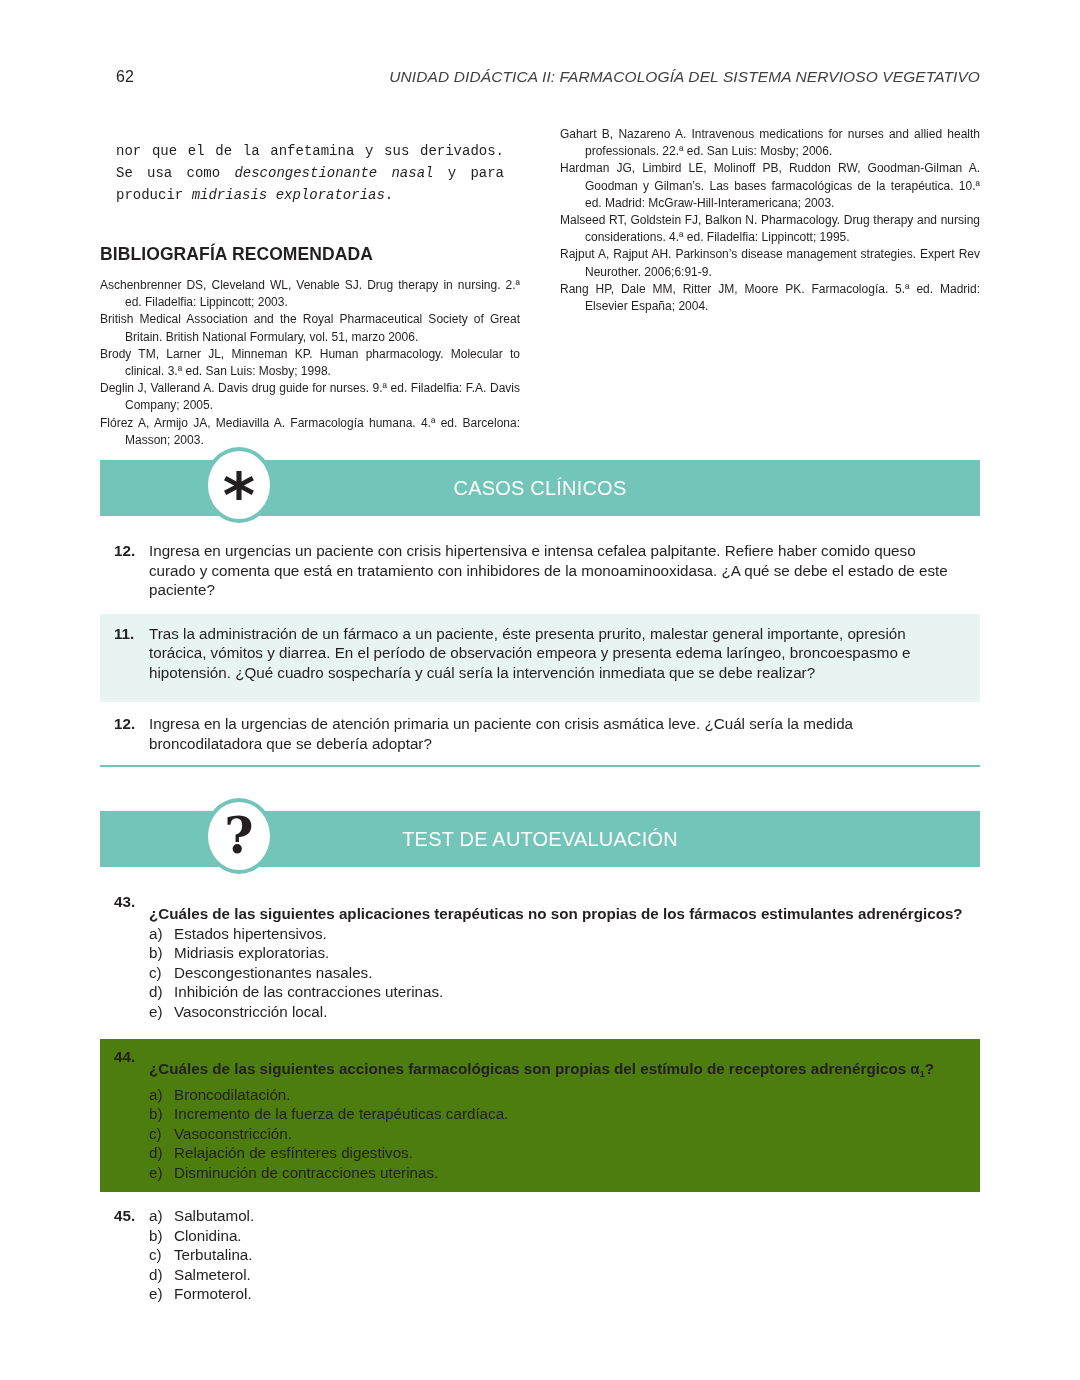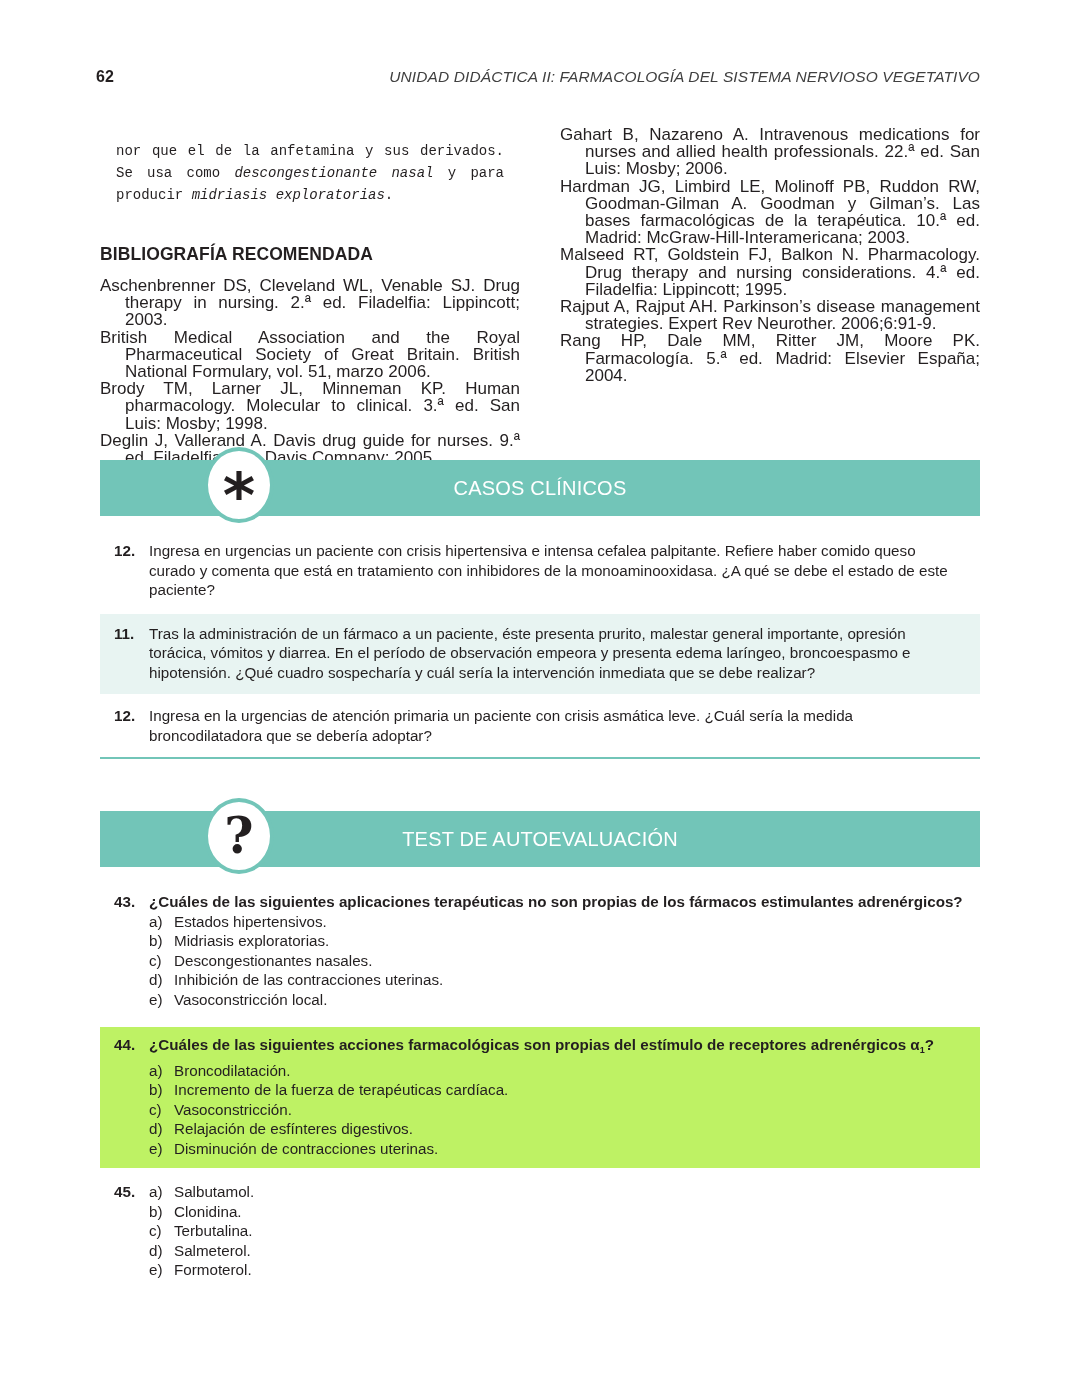--- a/index.html
+++ b/index.html
@@ -2,67 +2,67 @@
 <html><head>
 <meta charset="utf-8">
 <style>
   html, body { margin: 0; padding: 0; }
   body {
     width: 1080px; height: 1380px; background: #ffffff; position: relative;
     font-family: "Liberation Sans", sans-serif; color: #231f20;
     overflow: hidden;
   }
   .page-num {
-    position: absolute; left: 96px; top: 68px; font-size: 16px; font-weight: 700; color: #231f20;
+    position: absolute; left: 116px; top: 68px; font-size: 16px; font-weight: 400; color: #231f20;
   }
   .running-head {
     position: absolute; right: 100px; top: 68px; font-size: 15.5px; font-style: italic; color: #404040;
     letter-spacing: 0.1px;
   }
   .col-left { position: absolute; left: 100px; top: 124px; width: 420px; }
   .col-right { position: absolute; left: 560px; top: 126px; width: 420px; }
   .serif-para {
     font-family: Liberation Mono, monospace; font-size: 14px; line-height: 22px; color: #231f20;
     text-align: justify; margin: 16px;
   }
   .serif-para i { font-style: italic; }
   .bib-title {
     margin: 38px 0 12px 0; font-size: 17.5px; font-weight: 700; color: #231f20; letter-spacing: 0.1px;
   }
   .bib-list { margin: 0; padding: 0; list-style: none; }
   .bib-item {
-    font-size: 17px; line-height: 17.2px; color: #231f20;
+    font-size: 12px; line-height: 17.2px; color: #231f20;
     padding-left: 25px; text-indent: -25px; text-align: justify;
   }
   .banner {
     position: absolute; left: 100px; width: 880px; height: 56px; background: #72c5b8;
   }
   .banner-title {
     position: absolute; left: 0; right: 0; top: 0; height: 58px; line-height: 56px; text-align: center;
     color: #ffffff; font-size: 20px; letter-spacing: 0.2px;
   }
   .banner-badge {
     position: absolute; left: 104px; top: -13px; width: 70px; height: 76px; border-radius: 50%;
     background: #ffffff; border: 4px solid #72c5b8; box-sizing: border-box;
     display: flex; align-items: center; justify-content: center;
   }
   .badge-glyph-star { font-size: 62px; font-weight: 700; color: #231f20; line-height: 1; margin-top: 22px; font-family: "DejaVu Sans", sans-serif; }
   .badge-glyph-q { font-family: "DejaVu Serif", serif; font-size: 50px; font-weight: 700; color: #231f20; line-height: 1; }
   .cases { position: absolute; left: 100px; top: 535px; width: 880px; }
   .case {
     position: relative; padding: 6px 16px 8px 49px; font-size: 15.2px; line-height: 19.5px; color: #231f20;
   }
-  .case.shaded { background: #e8f4f2; padding-top: 10px; padding-bottom: 12px; margin: 6px 0; }
+  .case.shaded { background: #e8f4f2; padding-top: 10px; padding-bottom: 20px; margin: 6px 0; }
   .case-num { position: absolute; left: 14px; font-weight: 700; }
   .cases-rule { height: 2px; background: #72c5b8; margin-top: 4px; }
   .test { position: absolute; left: 100px; top: 888px; width: 880px; }
   .q { position: relative; padding: 4px 16px 8px 49px; font-size: 15.2px; line-height: 19.5px; }
-  .q.shaded { background: #bef264; padding-top: 8px; padding-bottom: 10px; margin: 10px 0; }
+  .q.shaded { background: #4d7c0f; padding-top: 8px; padding-bottom: 10px; margin: 10px 0; }
   .q-num { position: absolute; left: 14px; font-weight: 700; }
-  .q-text { font-weight: 700; }
+  .q-text { font-weight: 700; margin-top: 12px; }
   .opts { list-style: none; margin: 0; padding: 0; }
   .opt { display: flex; }
   .opt-letter { width: 25px; flex: none; }
   sub { font-size: 9px; vertical-align: -3px; }
 </style>
 </head>
 <body>
 
 <div class="page-num">62</div>
 <div class="running-head">UNIDAD DIDÁCTICA II: FARMACOLOGÍA DEL SISTEMA NERVIOSO VEGETATIVO</div>

